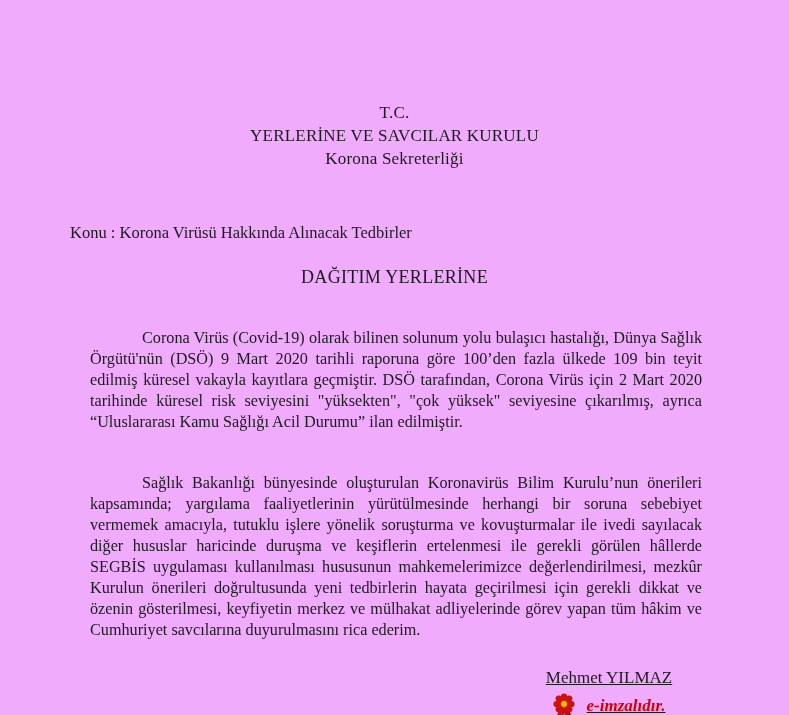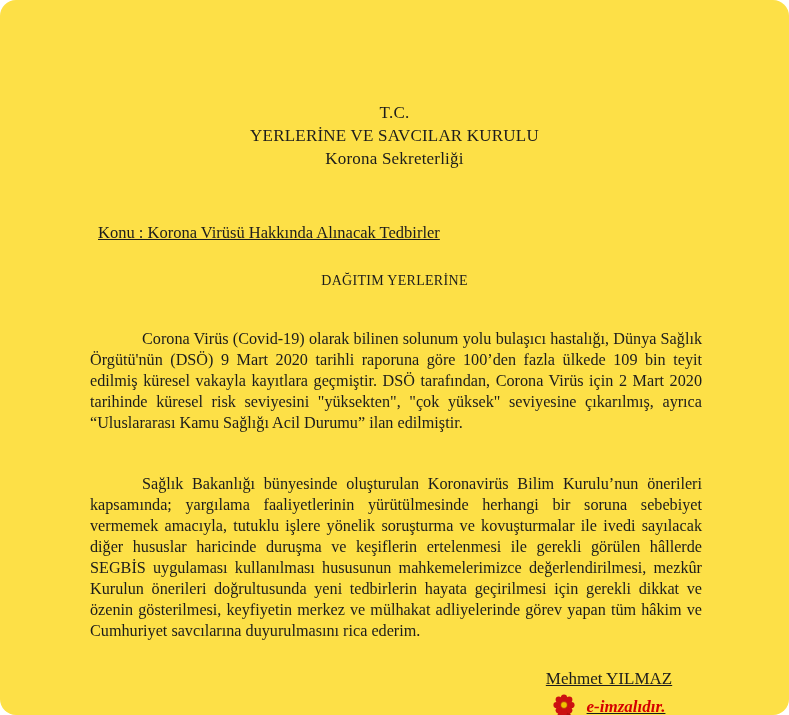--- a/index.html
+++ b/index.html
@@ -8,41 +8,39 @@
     width: 789px;
     height: 715px;
     position: relative;
     font-family: "Liberation Serif", "DejaVu Serif", serif;
     color: #1c1c1c;
     overflow: hidden;
   }
   .page {
     position: absolute;
     inset: 0;
-    background: #fde047;
-    border-radius: 16px;
+    background: #f0abfc;
   }
   .letterhead {
     margin-top: 101px;
     text-align: center;
     font-size: 17px;
     line-height: 23px;
     letter-spacing: 0.2px;
   }
   .subject-line {
     margin-top: 53px;
-    margin-left: 98px;
+    margin-left: 70px;
     margin-right: 88px;
     font-size: 16.5px;
-    text-decoration: underline;
   }
   .recipient-line {
-    margin-top: 30px;
+    margin-top: 24px;
     text-align: center;
-    font-size: 14px;
+    font-size: 18px;
     letter-spacing: 0.3px;
   }
   .body-text {
     margin-top: 39px;
     margin-left: 90px;
     width: 612px;
     font-size: 16.2px;
     line-height: 21px;
     text-align: justify;
   }

